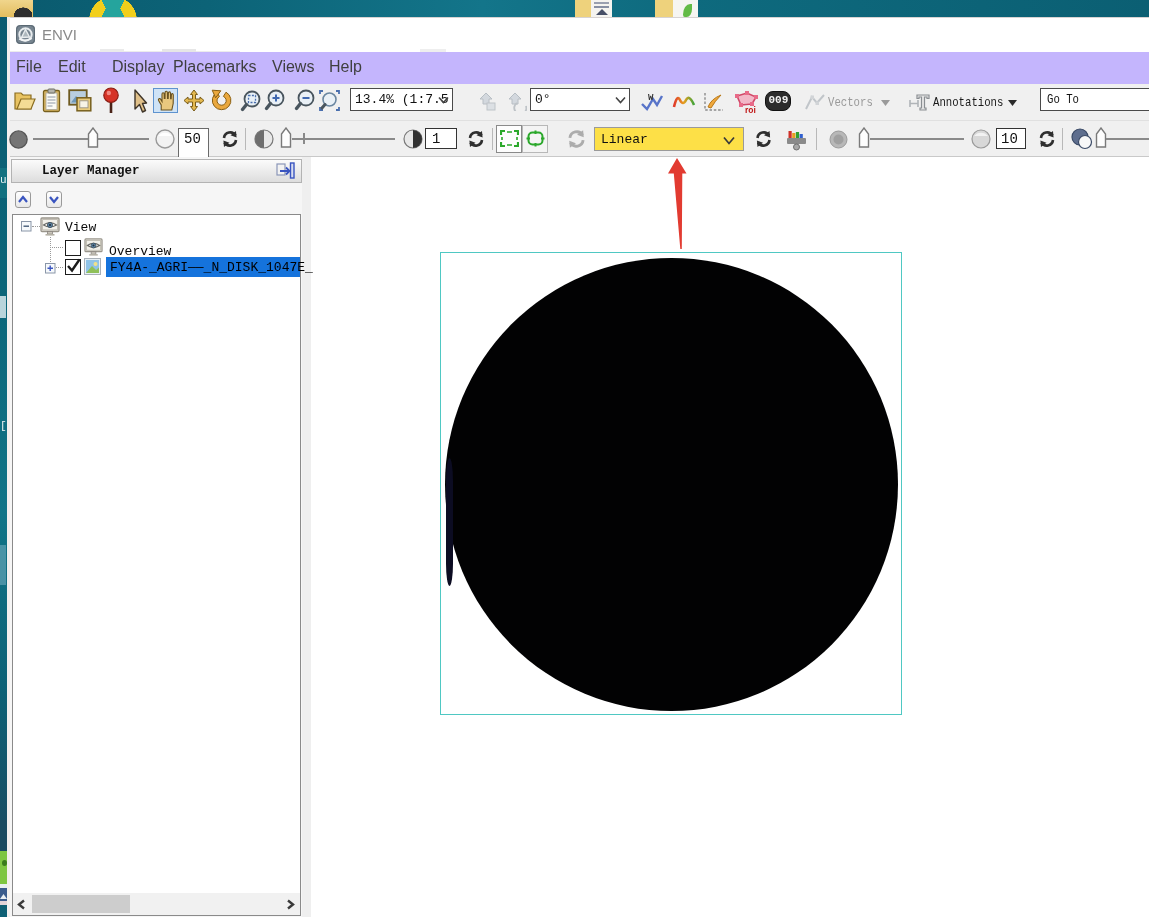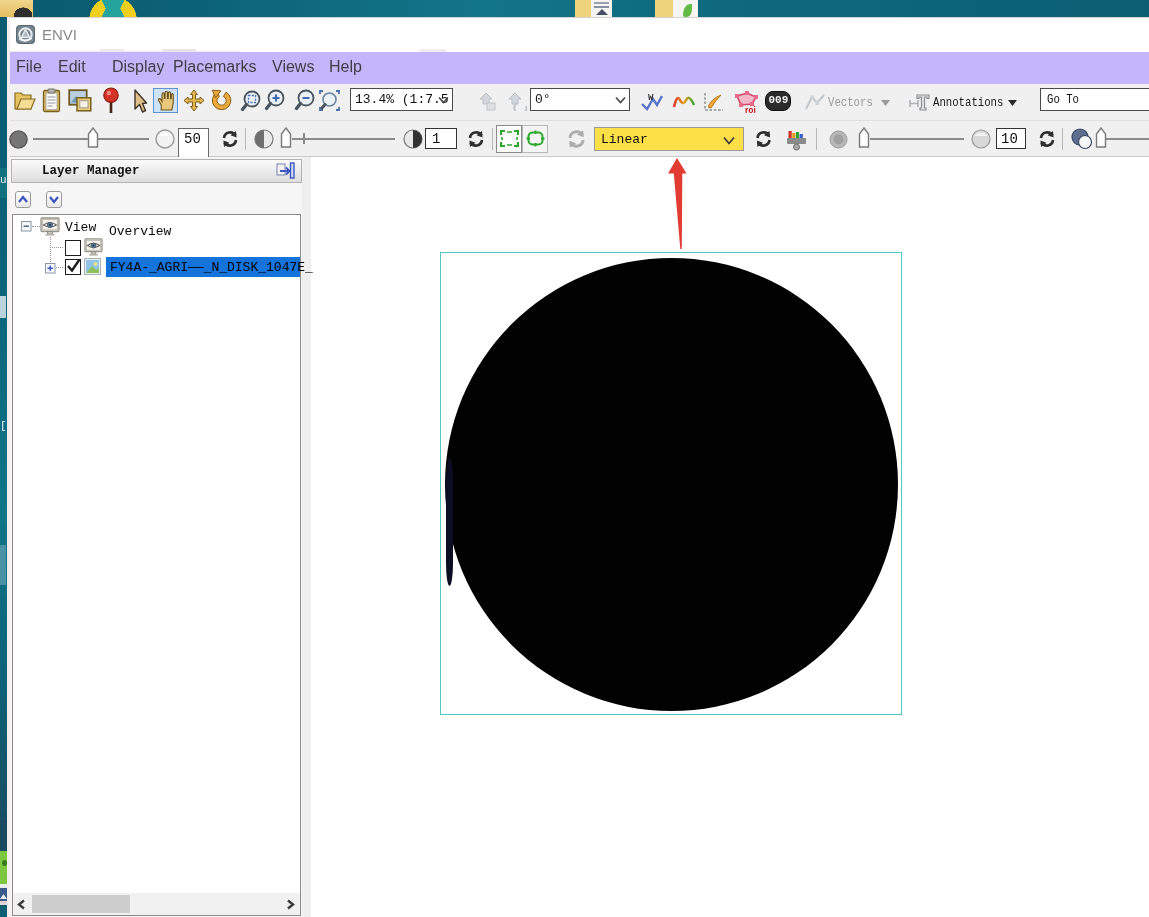--- a/index.html
+++ b/index.html
@@ -386,21 +386,21 @@
 <svg class="abs" style="left:40px;top:217px;" width="20" height="19" viewBox="0 0 20 19">
     <use href="#monitor"></use>
   </svg>
 <span class="treetext" style="left:65px;top:220px;">View</span>
 <div class="abs" style="left:50px;top:237px;width:1px;height:31px;border-left:1px dotted #9a9a9a;"></div>
 <div class="abs" style="left:50px;top:247px;width:13px;height:1px;border-top:1px dotted #9a9a9a;"></div>
 <div class="abs" style="left:65px;top:240px;width:14px;height:14px;background:#fff;border:1.6px solid #1c1c1c;box-sizing:content-box;"></div>
 <svg class="abs" style="left:84px;top:238px;" width="19" height="18" viewBox="0 0 20 19">
     <use href="#monitor"></use>
   </svg>
-<span class="treetext" style="left:109px;top:224px;">Overview</span>
+<span class="treetext" style="left:109px;top:244px;">Overview</span>
 <svg class="abs" style="left:45px;top:263px;" width="11" height="11">
   <rect x="0.5" y="0.5" width="9.5" height="9.5" fill="#f6f9fc" stroke="#8a96a8" stroke-width="1"></rect>
   <path d="M2.5,5.2 L8,5.2 M5.2,2.5 L5.2,8" stroke="#3a55c0" stroke-width="1.4"></path>
 </svg>
 <div class="abs" style="left:56px;top:267px;width:7px;height:1px;border-top:1px dotted #9a9a9a;"></div>
 <div class="abs" style="left:65px;top:259px;width:14px;height:14px;background:#fff;border:1.6px solid #1c1c1c;box-sizing:content-box;"></div>
 <svg class="abs" style="left:66px;top:258px;" width="15" height="15">
     <path d="M2,8 L6,12.5 L13.5,1.5" fill="none" stroke="#1c1c1c" stroke-width="2.4"></path>
   </svg>
 <svg class="abs" style="left:84px;top:258px;" width="17" height="17">

